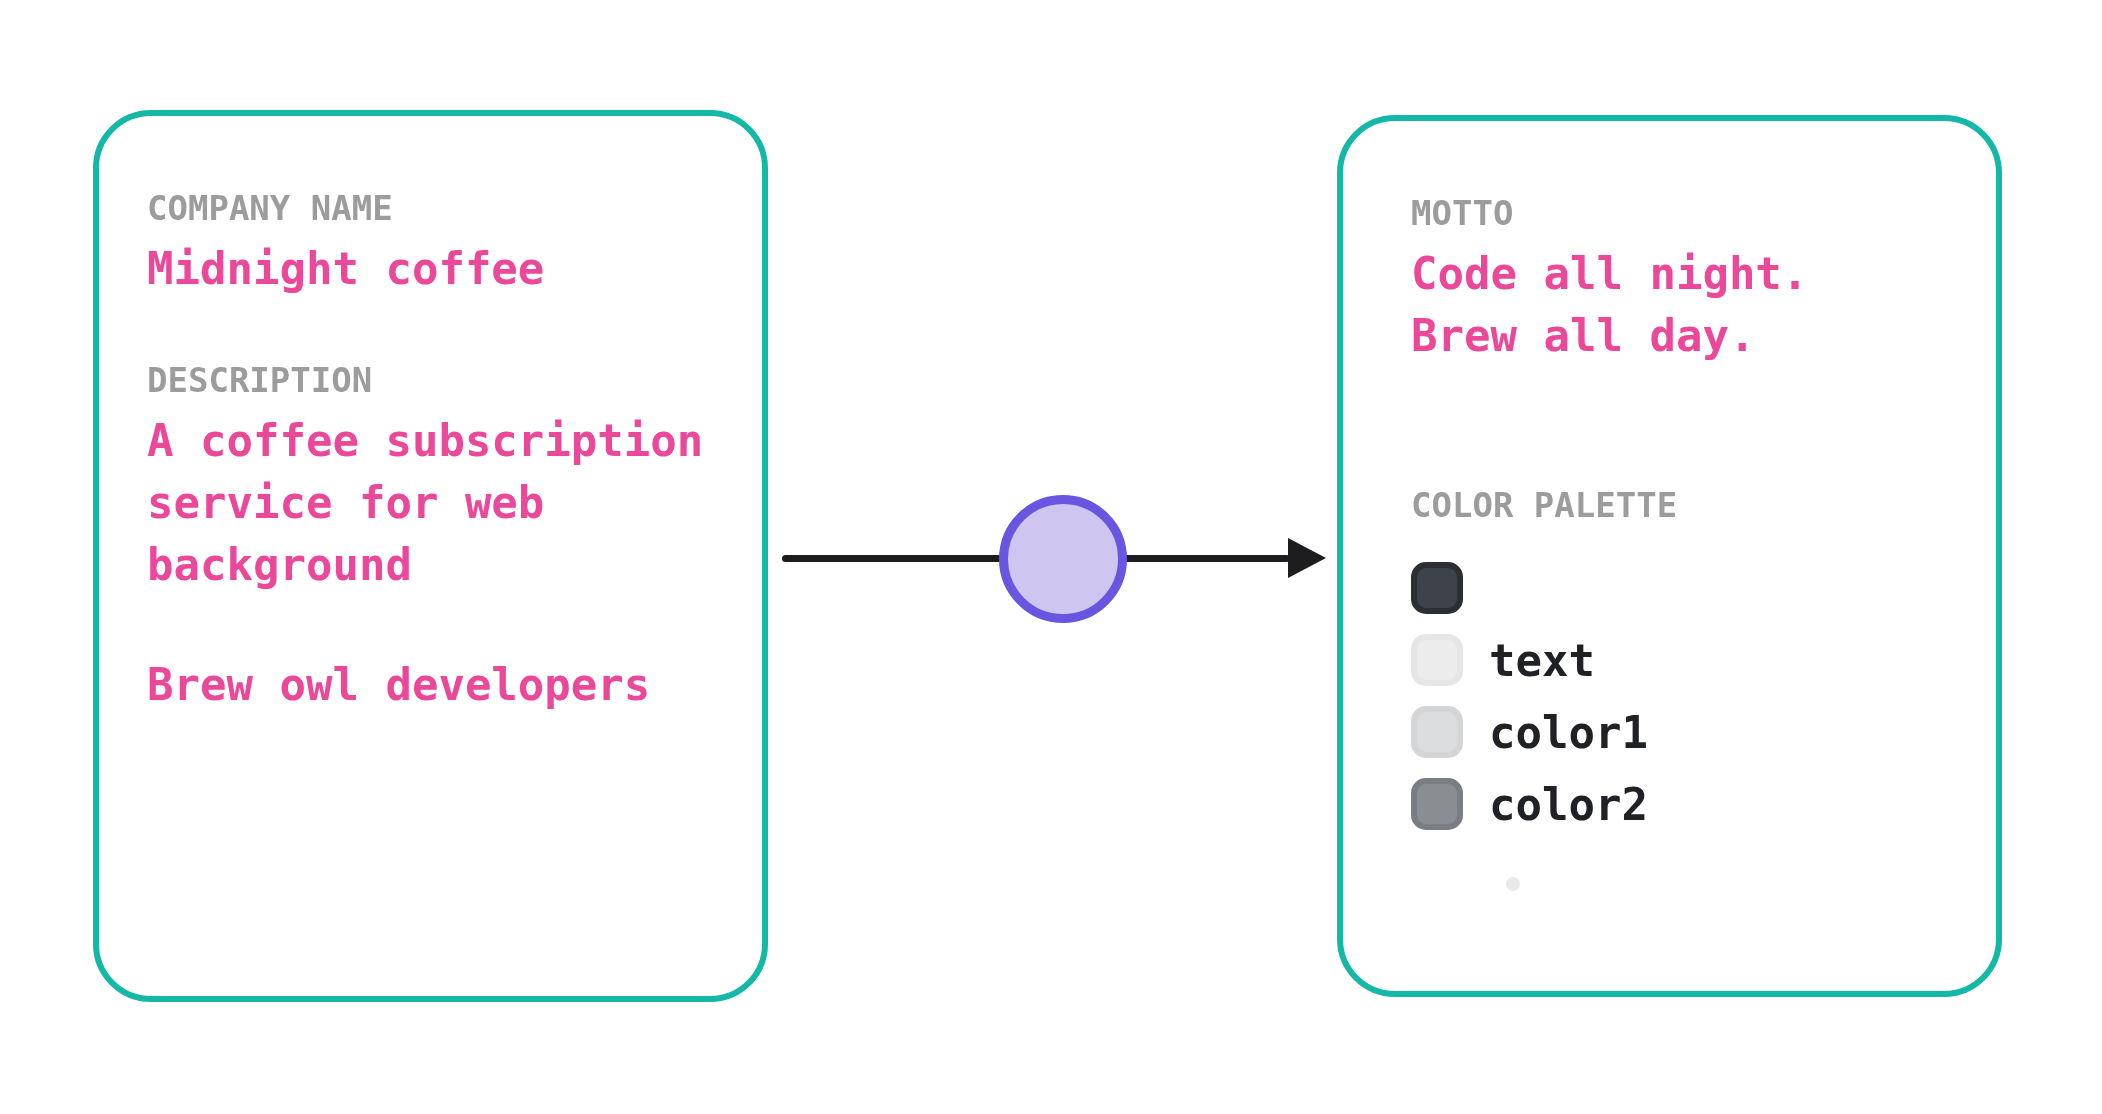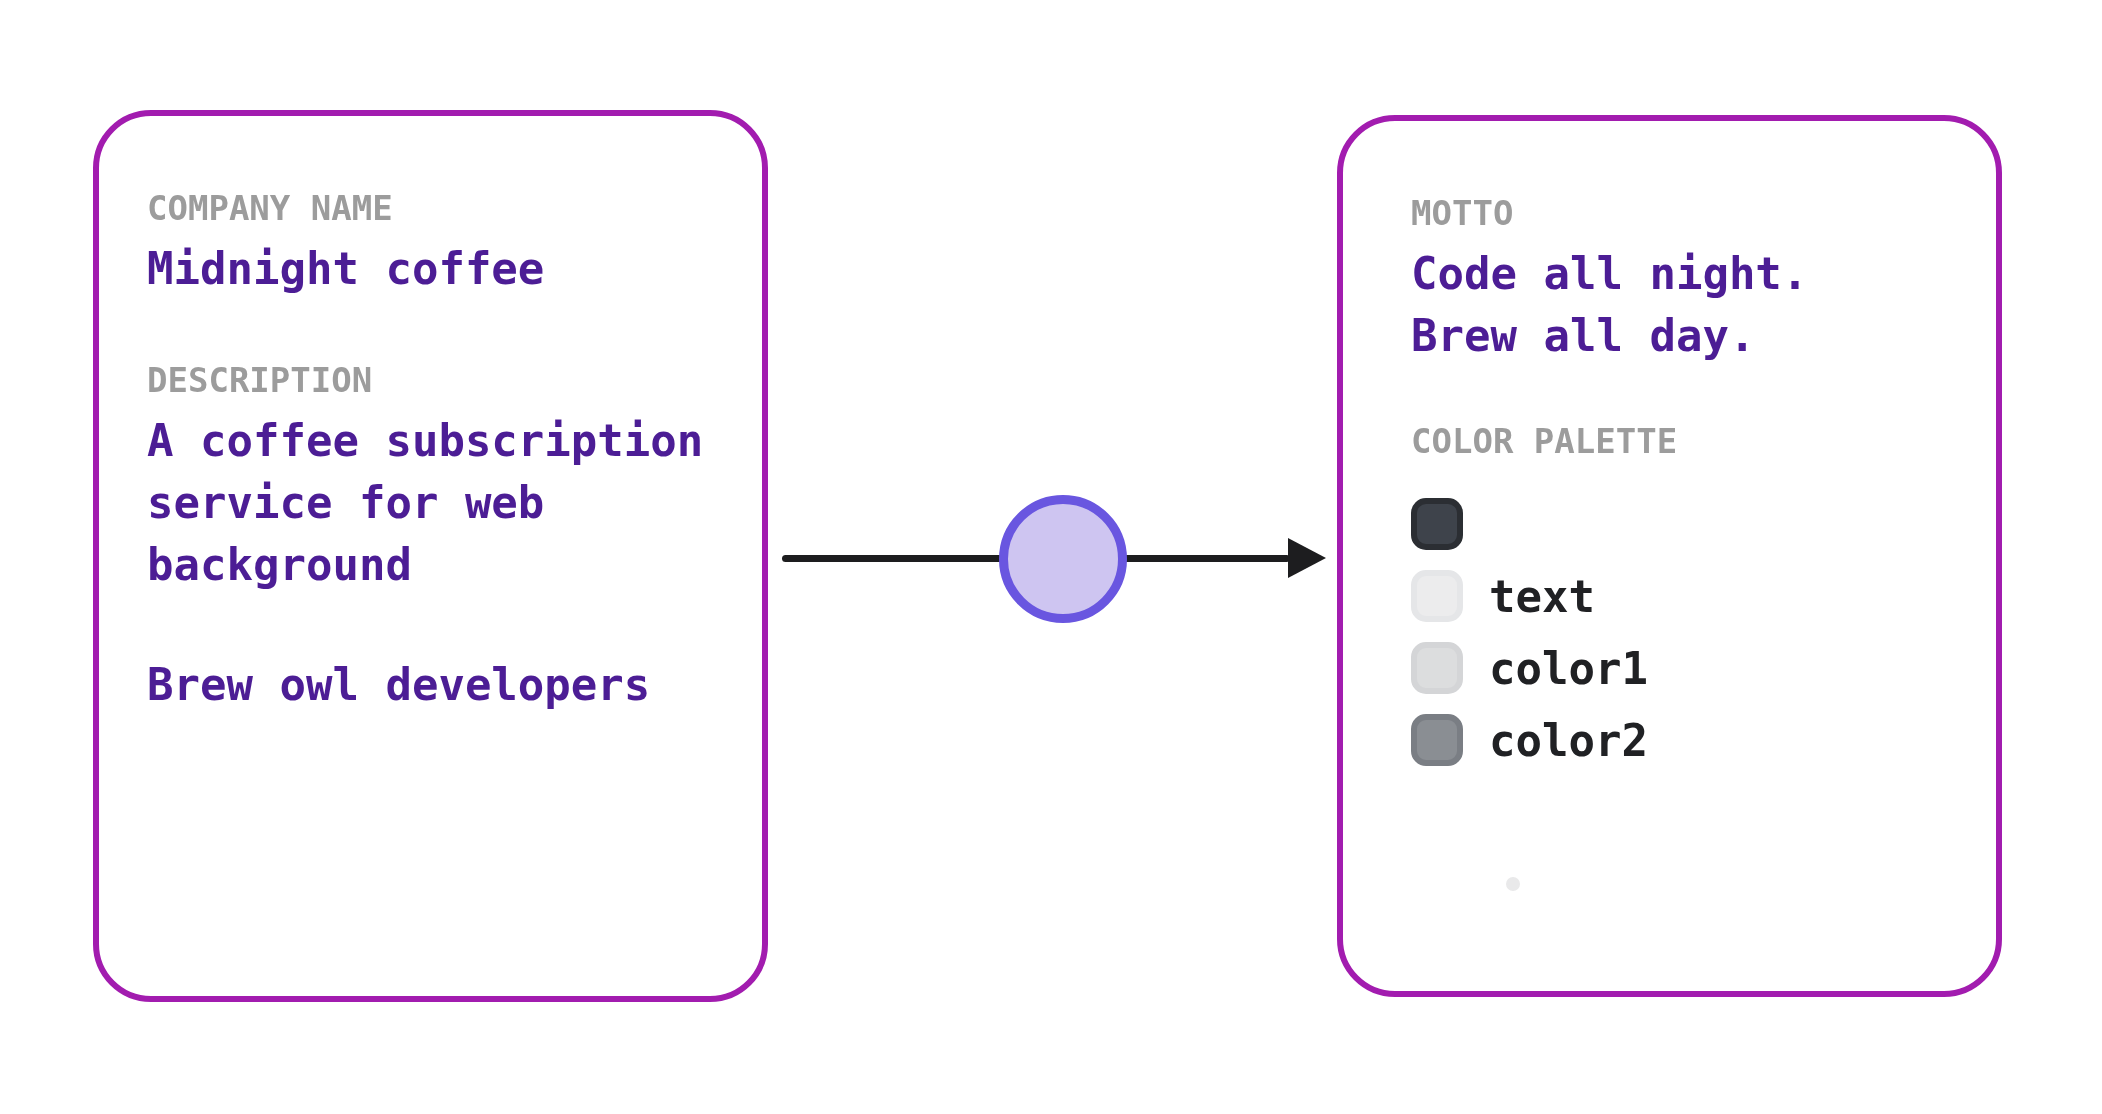--- a/index.html
+++ b/index.html
@@ -7,37 +7,37 @@
   .canvas {
     position:relative;
     width:2102px; height:1114px;
     background:#ffffff;
     font-family:"DejaVu Sans Mono", monospace;
     overflow:hidden;
   }
   .card {
     position:absolute;
     background:#ffffff;
-    border:6px solid #a21caf;
+    border:6px solid #14b8a6;
     border-radius:58px;
   }
   .card-input  { left:93px;  top:110px; width:675px; height:892px; padding:70px 28px 0 48px; }
   .card-output { left:1337px; top:115px; width:665px; height:882px; padding:70px 24px 0 68px; }
 
   .field { margin-bottom:58px; }
   .field-label {
     font-size:34px; line-height:44px;
     font-weight:bold; color:#9c9c9c;
   }
   .field-value {
     font-size:44px; line-height:62px;
-    font-weight:bold; color:#4c1d95;
+    font-weight:bold; color:#ec4899;
     margin-top:8px;
   }
-  .motto-block { margin-bottom:52px; }
+  .motto-block { margin-bottom:116px; }
 
   .palette-list { margin-top:30px; }
   .palette-row { display:flex; align-items:center; height:62px; margin-bottom:10px; }
   .swatch {
     width:52px; height:52px;
     border-radius:15px;
     border:6px solid;
     flex:0 0 auto;
   }
   .palette-name {

